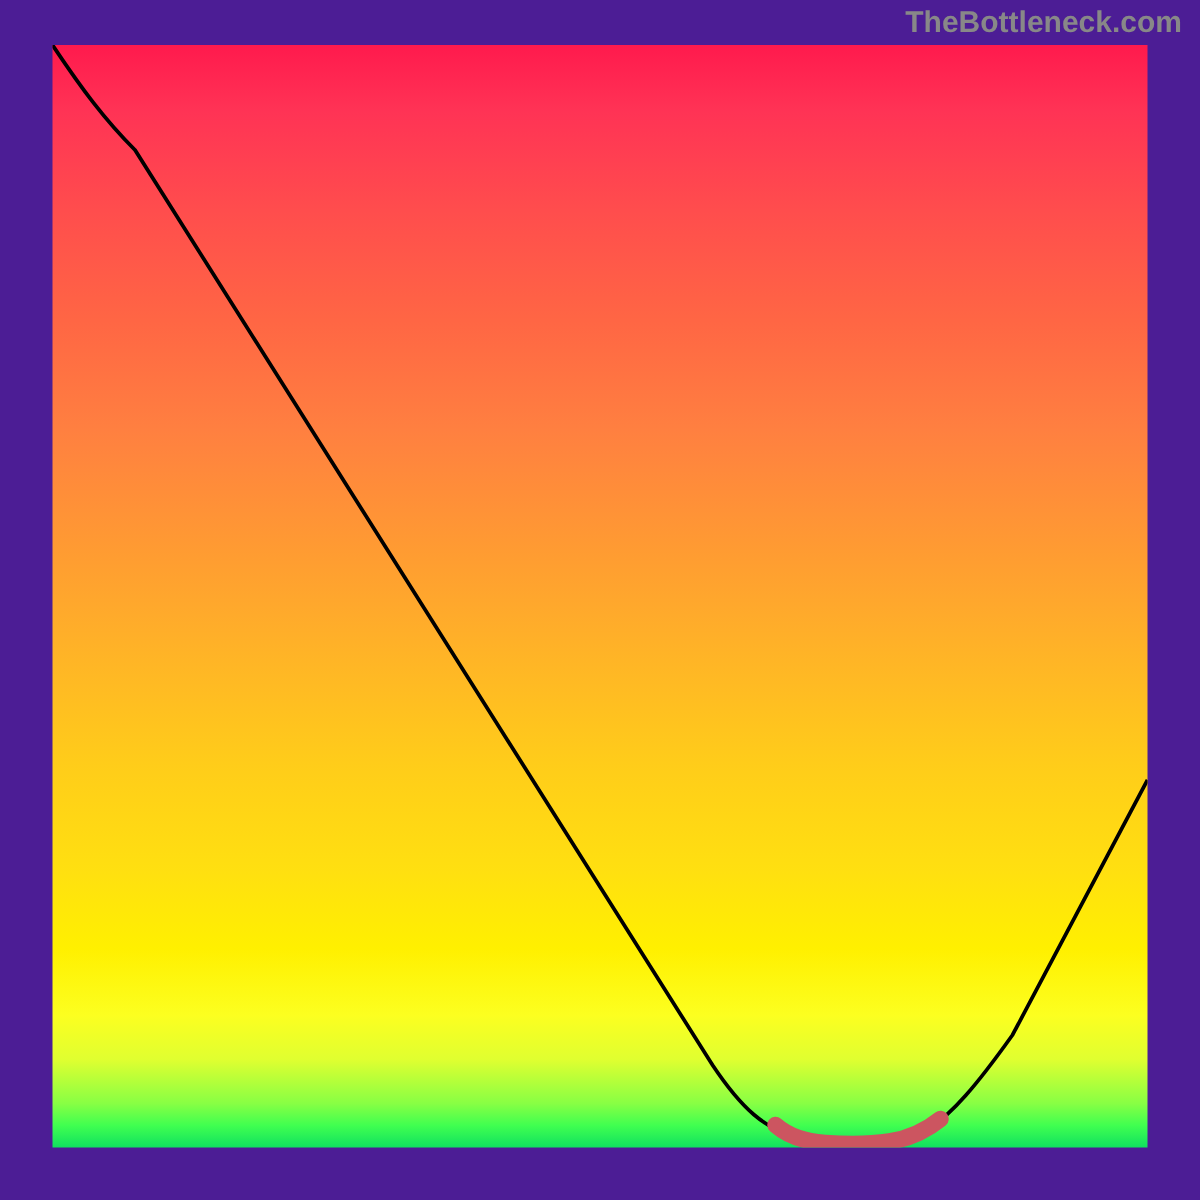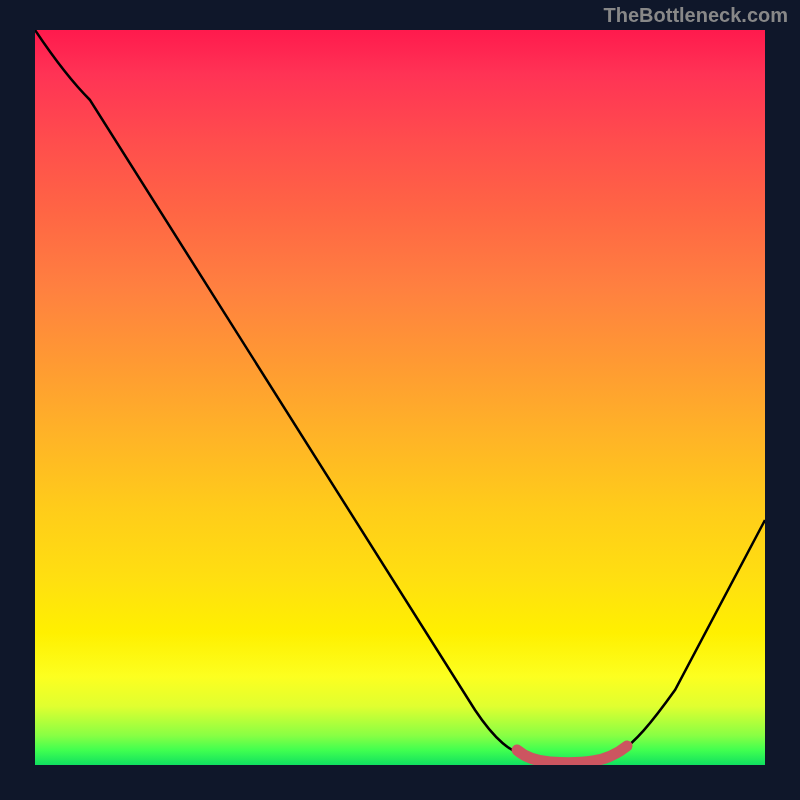--- a/index.html
+++ b/index.html
@@ -8,21 +8,21 @@
     background: #000;
     width: 800px;
     height: 800px;
     overflow: hidden;
     font-family: Arial, sans-serif;
   }
   .container {
     position: relative;
     width: 800px;
     height: 800px;
-    background: #0f172a;
+    background: #4c1d95;
   }
   .watermark {
     position: absolute;
     top: 4px;
     right: 12px;
     color: #888;
     font-size: 20px;
     font-weight: bold;
     z-index: 10;
   }

